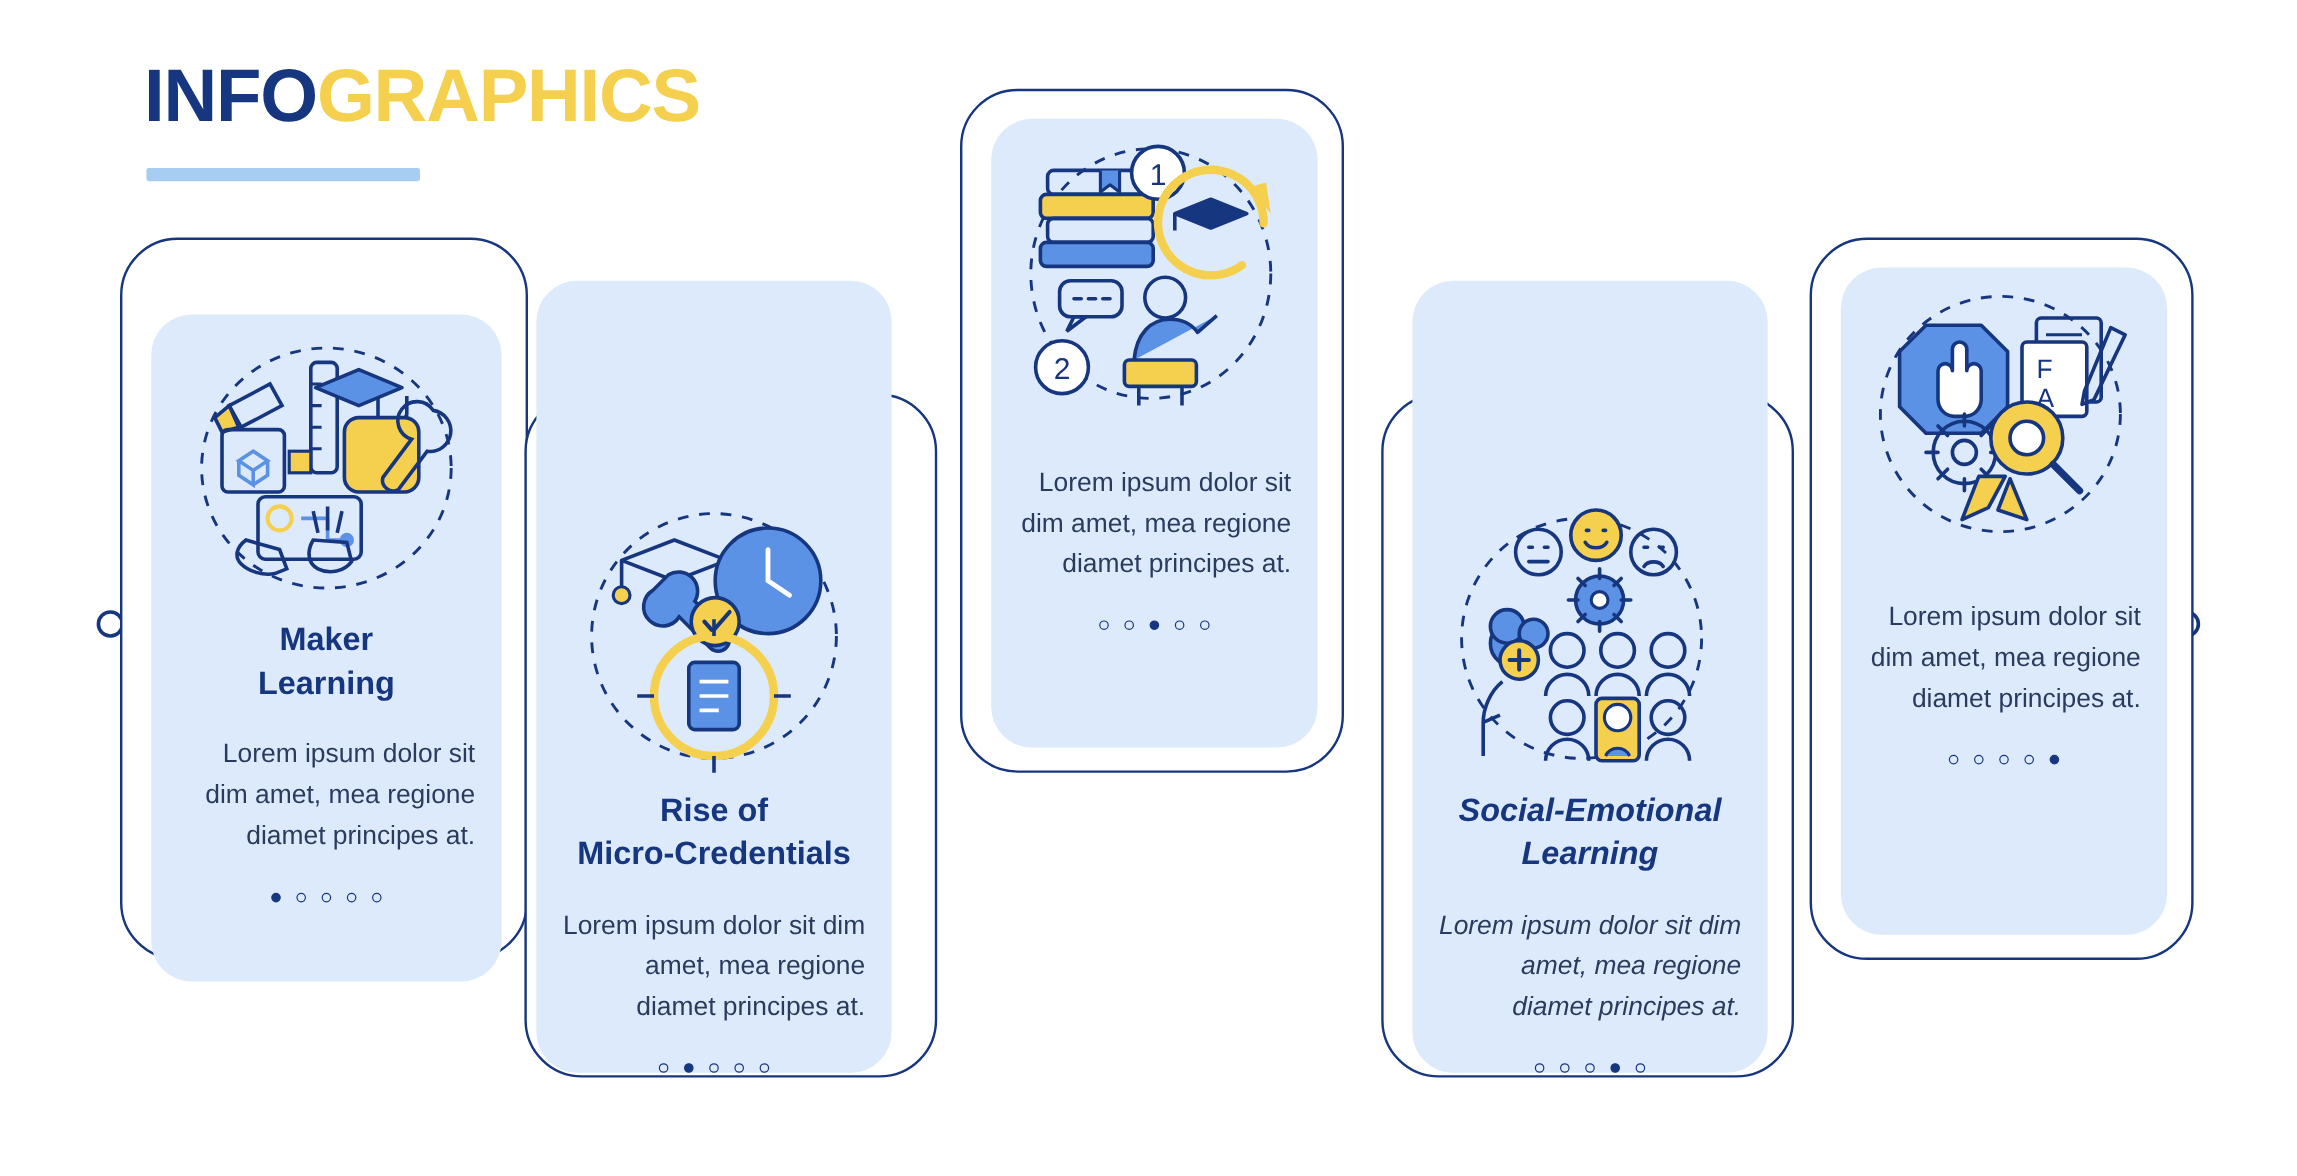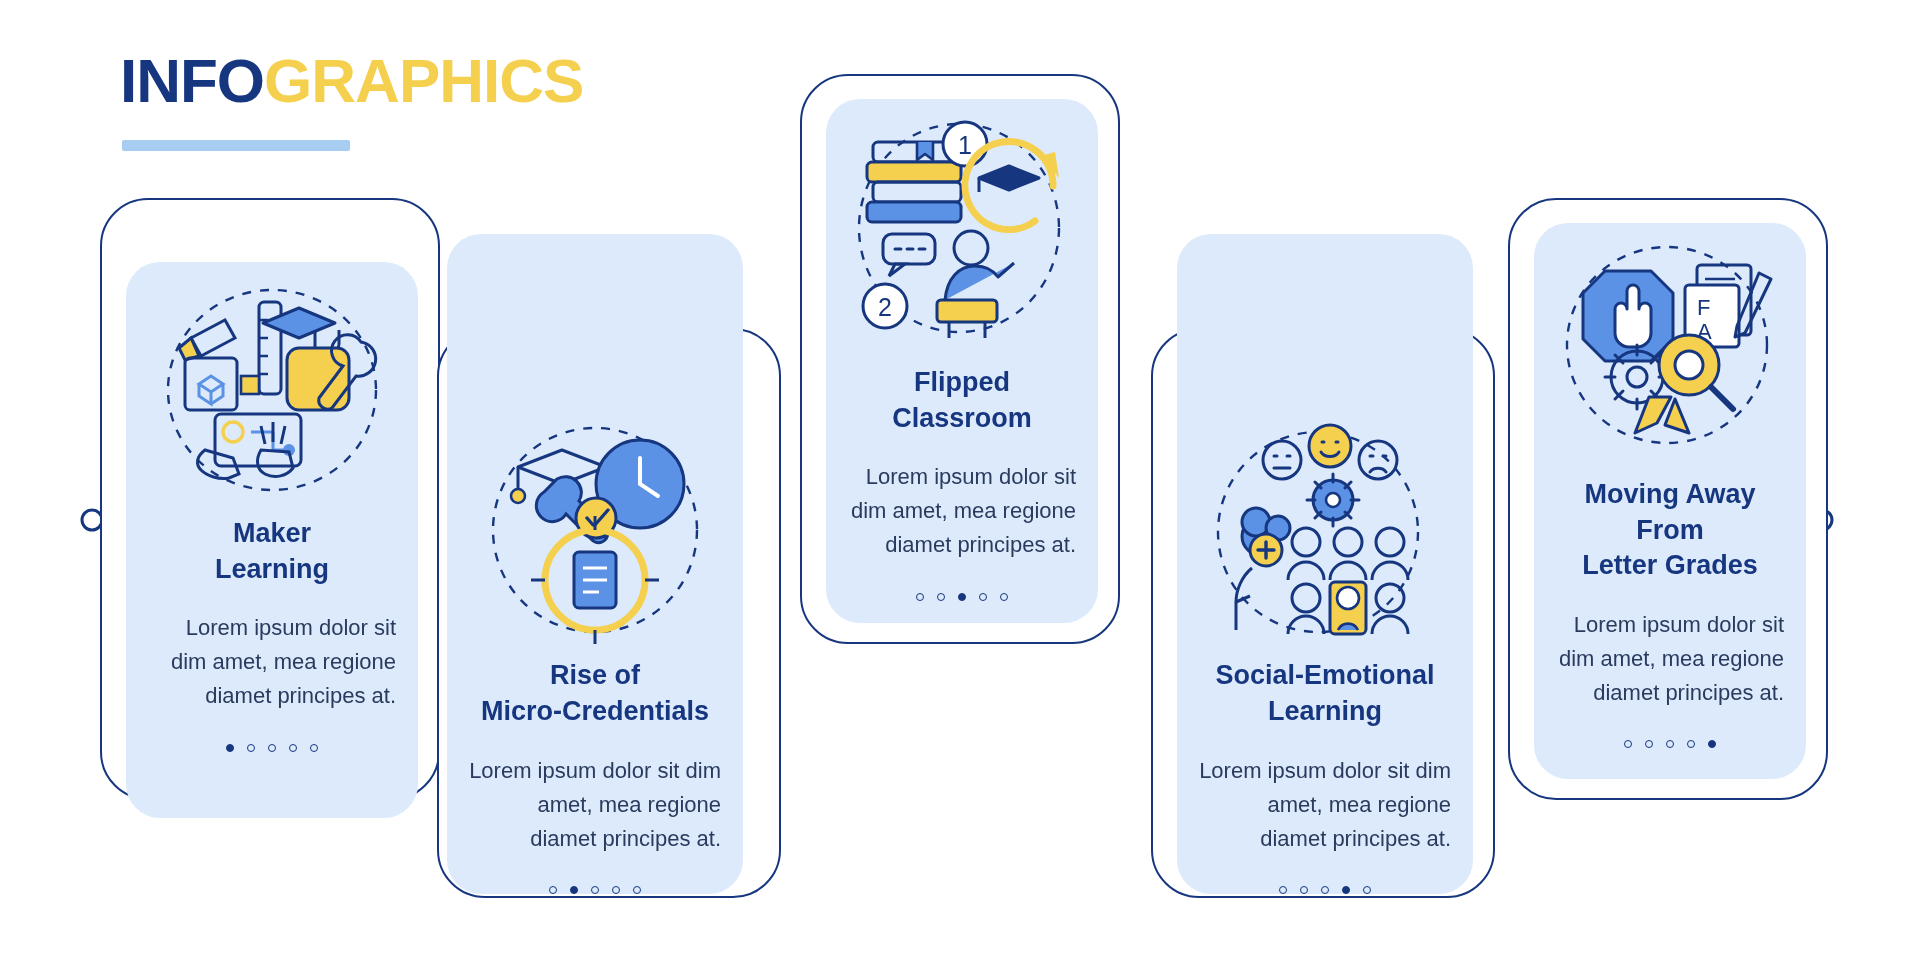--- a/index.html
+++ b/index.html
@@ -58,21 +58,21 @@
   .dot{width:8px;height:8px;border-radius:50%;border:1.6px solid #16367f;box-sizing:border-box;}
   .dot.on{background:#16367f;}
 
   
   #card-1{left:100px;top:198px;width:340px;height:602px;}
   #card-1 .inner{left:24px;top:23px;width:292px;height:556px;margin-top:39px;}
   #card-2{left:437px;top:328px;width:344px;height:570px;}
   #card-2 .inner{left:8px;top:-96px;width:296px;height:660px;}
   #card-3{left:800px;top:74px;width:320px;height:570px;}
   #card-3 .inner{left:24px;top:23px;width:272px;height:524px;}
-  #card-4{left:1151px;top:328px;width:344px;height:570px;}
+  #card-4{left:1151px;top:328px;width:344px;height:570px;font-style:italic;}
   #card-4 .inner{left:24px;top:-96px;width:296px;height:660px;}
   #card-5{left:1508px;top:198px;width:320px;height:602px;}
   #card-5 .inner{left:24px;top:23px;width:272px;height:556px;}
 </style>
 </head>
 <body>
 
 <div class="stage">
 
   <div class="title">
@@ -203,22 +203,20 @@
           <circle cx="134" cy="140" r="17" fill="none" stroke="#16367f" stroke-width="3"></circle>
           <path d="M108 192 c2 -22 14 -34 30 -34 c10 0 18 4 23 11 l16 -14" fill="#5b92e5" stroke="#16367f" stroke-width="3" stroke-linejoin="round"></path>
           <rect x="100" y="192" width="60" height="22" rx="4" fill="#f5d04e" stroke="#16367f" stroke-width="3"></rect>
           <path d="M112 214 v16 M148 214 v16" stroke="#16367f" stroke-width="3"></path>
 
           <circle cx="48" cy="198" r="22" fill="#ffffff" stroke="#16367f" stroke-width="3"></circle>
           <text x="48" y="208" font-family="Liberation Sans, sans-serif" font-size="25" fill="#16367f" text-anchor="middle">2</text>
         </svg>
       </div>
 
-      <div class="card-title" style="margin-top:4px;white-space:pre-line">Flipped
-Classroom</div>
       <div class="card-body" style="margin-top:24px">Lorem ipsum dolor sit dim amet, mea regione diamet principes at.</div>
       <div class="dots" style="margin-top:30px">
         <span class="dot"></span>
         <span class="dot"></span>
         <span class="dot on"></span>
         <span class="dot"></span>
         <span class="dot"></span>
       </div>
     </div>
   </div>
@@ -303,22 +301,20 @@
           <path d="M92 112 v10 M92 166 v10 M60 144 h10 M114 144 h10 M70 122 l8 8 M106 158 l8 8 M114 122 l-8 8 M78 158 l-8 8" stroke="#16367f" stroke-width="3" stroke-linecap="round"></path>
           <circle cx="144" cy="132" r="30" fill="#f5d04e" stroke="#16367f" stroke-width="3"></circle>
           <circle cx="144" cy="132" r="14" fill="#ffffff" stroke="#16367f" stroke-width="3"></circle>
           <path d="M166 154 l22 22" stroke="#16367f" stroke-width="6" stroke-linecap="round"></path>
 
           <path d="M104 164 l-14 36 l22 -10 l14 -26 z" fill="#f5d04e" stroke="#16367f" stroke-width="3" stroke-linejoin="round"></path>
           <path d="M130 166 l14 34 l-24 -8 z" fill="#f5d04e" stroke="#16367f" stroke-width="3" stroke-linejoin="round"></path>
         </svg>
       </div>
 
-      <div class="card-title" style="margin-top:4px;white-space:pre-line">Moving Away From
-Letter Grades</div>
       <div class="card-body" style="margin-top:24px">Lorem ipsum dolor sit dim amet, mea regione diamet principes at.</div>
       <div class="dots" style="margin-top:30px">
         <span class="dot"></span>
         <span class="dot"></span>
         <span class="dot"></span>
         <span class="dot"></span>
         <span class="dot on"></span>
       </div>
     </div>
   </div>

